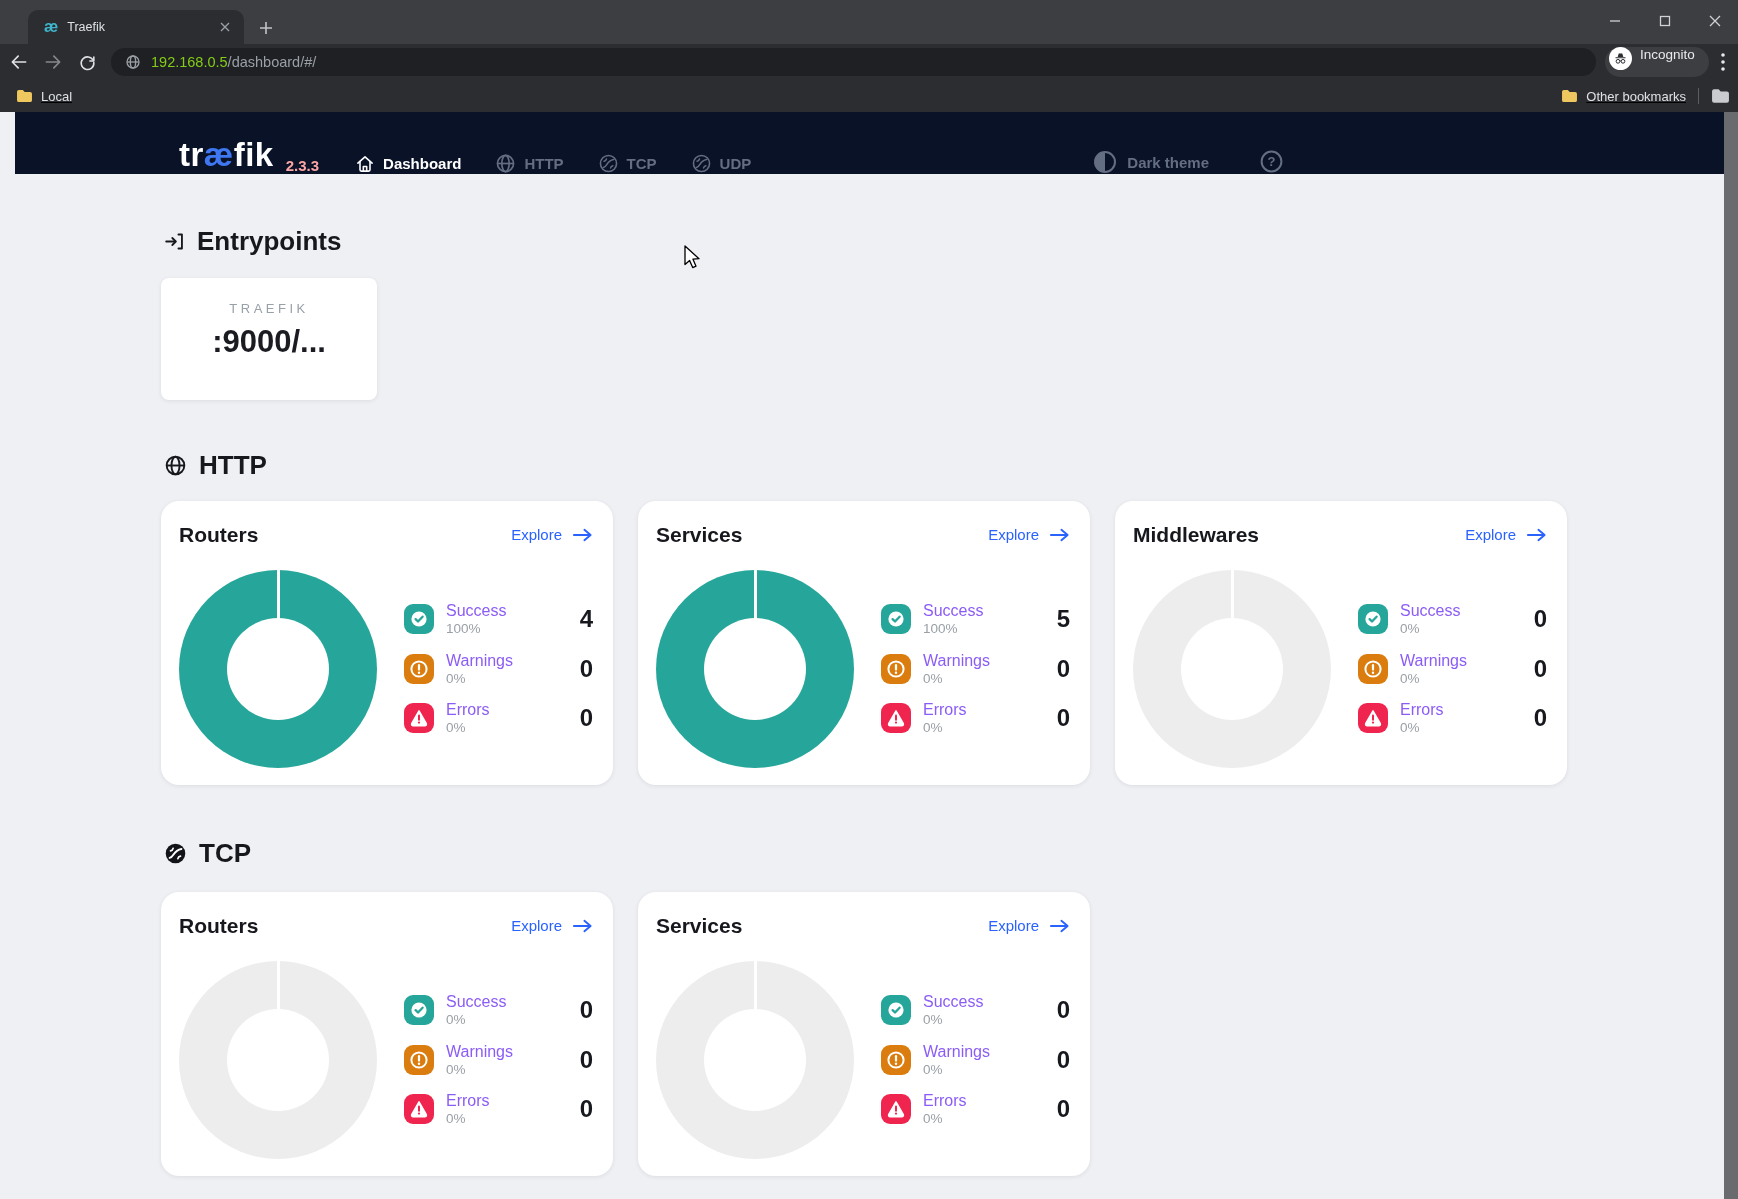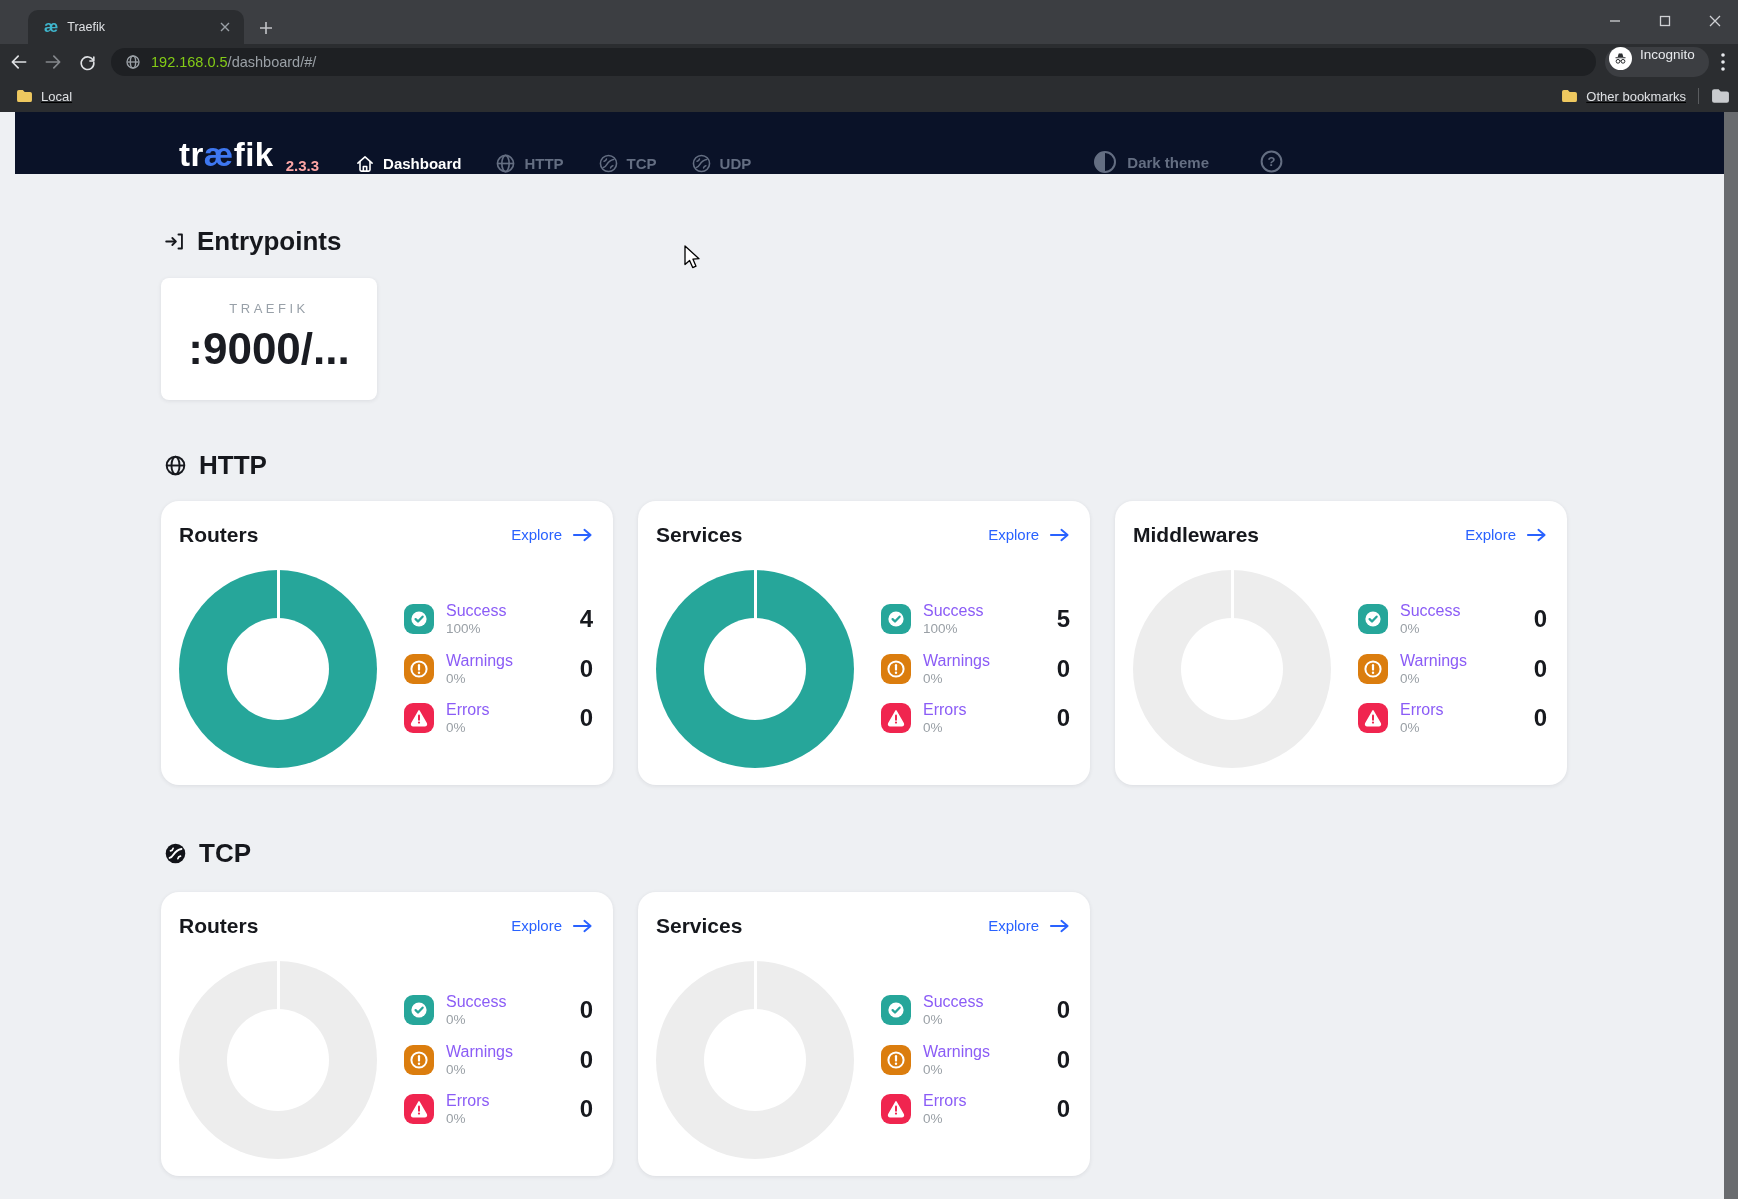--- a/index.html
+++ b/index.html
@@ -51,21 +51,21 @@
   .theme-label { font-size:15px; font-weight:600; color:#646e82; }
   .help-wrap { position:absolute; right:455px; display:flex; align-items:center; color:#646e82; }
 
   
   .sec-head { position:absolute; display:flex; align-items:center; gap:12px; color:#16181d; }
   .sec-head .txt { font-size:26px; font-weight:700; }
 
   .ep-card { position:absolute; top:278px; width:216px; height:122px; background:#fff; border-radius:8px;
              box-shadow:0 1px 4px rgba(30,35,40,.09); text-align:center; }
   .ep-label { margin-top:23px; font-size:13px; font-weight:500; letter-spacing:3.5px; color:#98a0a8; }
-  .ep-value { margin-top:8px; font-size:44px; font-weight:700; color:#1a1c22; }
+  .ep-value { margin-top:8px; font-size:31px; font-weight:700; color:#1a1c22; }
 
   .card { position:absolute; width:452px; height:284px; background:#fff; border-radius:18px;
           box-shadow:0 1px 4px rgba(30,35,40,.09); }
   .card-title { position:absolute; left:18px; top:22px; font-size:21px; font-weight:700; color:#16181d; }
   .explore { position:absolute; right:20px; top:25px; display:flex; align-items:center; gap:10px;
              color:#2962ff; font-size:15px; font-weight:500; cursor:pointer; }
   .donut { position:absolute; left:18px; top:69px; width:198px; height:198px; border-radius:50%; background:#26a69a; }
   .donut.gray { background:#ededed; }
   .donut .sep { position:absolute; left:97.5px; top:0; width:3px; height:49px; background:#fff; }
   .donut .hole { position:absolute; left:48px; top:48px; width:102px; height:102px; border-radius:50%; background:#fff; }

